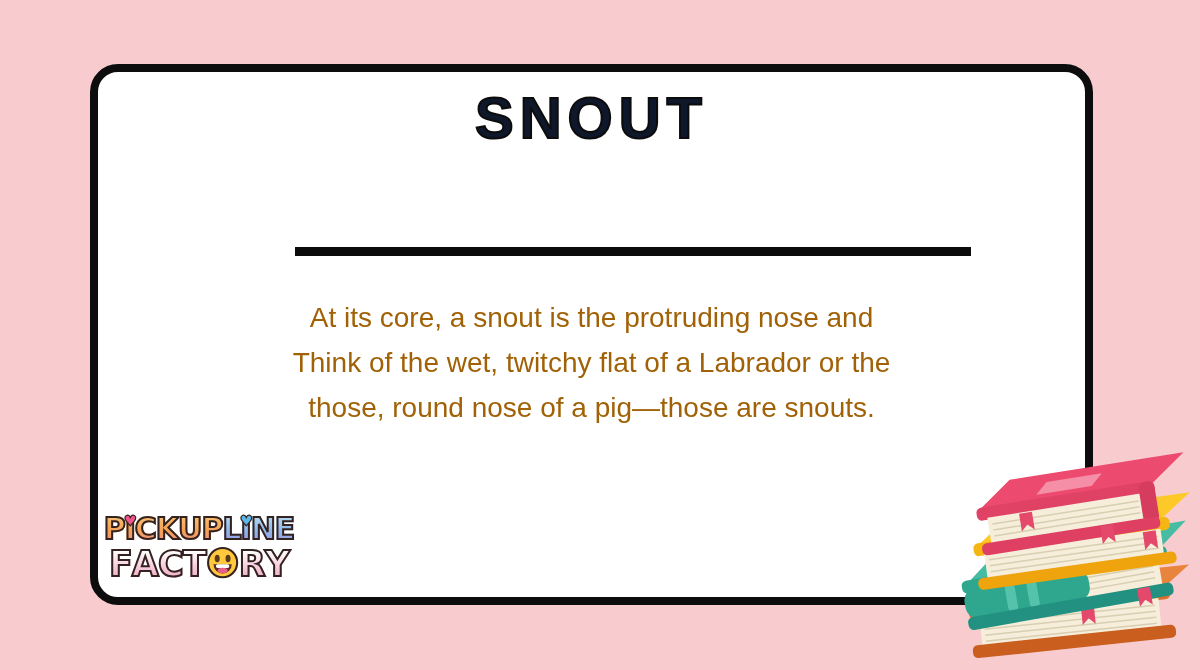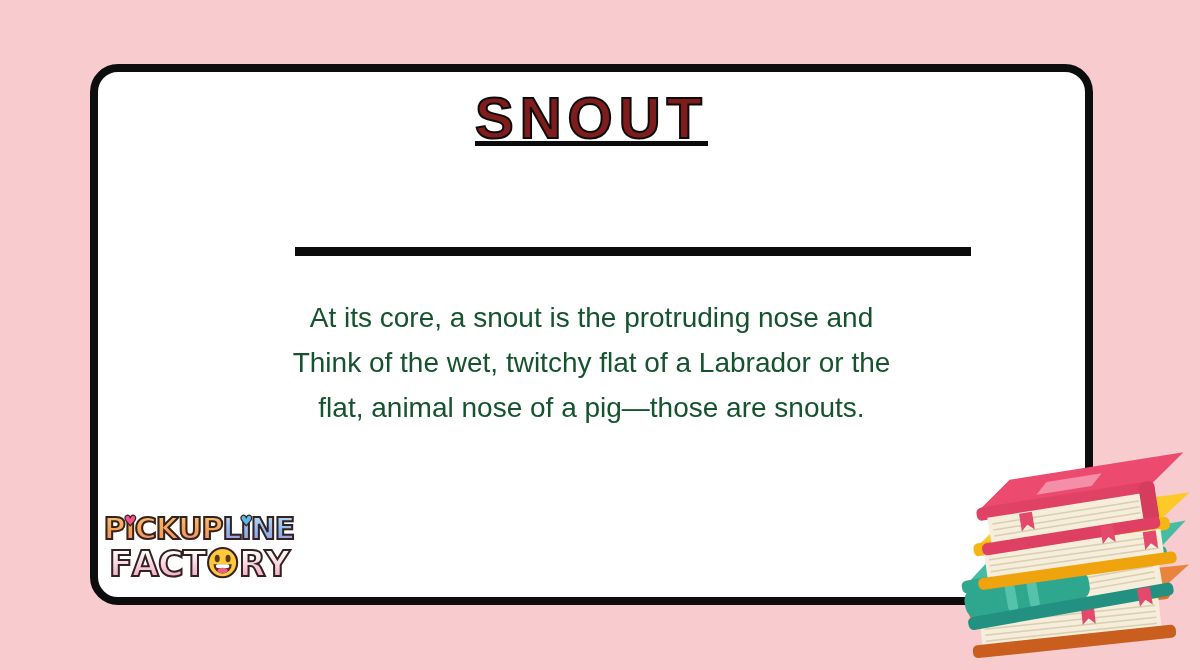--- a/index.html
+++ b/index.html
@@ -6,31 +6,31 @@
   html,body { width:1200px; height:670px; overflow:hidden; }
   body { background:#F8CCCF; position:relative; font-family:"Liberation Sans", sans-serif; }
 
   .card {
     position:absolute; left:90px; top:64px; width:1003px; height:541px;
     background:#FFFFFF; border:8px solid #0D0D0D; border-radius:28px;
   }
   .title-line {
     position:absolute; left:0; right:0; text-align:center;
     font-weight:900; font-size:58px; line-height:60px; letter-spacing:6px;
-    color:#7f1d1d;text-decoration:underline; -webkit-text-stroke:2px #0C0C0C;
+    color:#0f172a; -webkit-text-stroke:2px #0C0C0C;
   }
   .title-line1 { top:16px; }
   .title-line2 { top:100px; }
   .divider {
     position:absolute; top:175px; left:197px; width:676px; height:9px;
     background:#0B0B0B;
   }
   .body-text {
     position:absolute; top:223px; left:40px; right:40px; text-align:center;
-    font-size:28px; line-height:45px; color:#14532d;
+    font-size:28px; line-height:45px; color:#a16207;
   }
 
   
   .logo {
     position:absolute; left:96px; top:512px; width:206px; text-align:center;
     font-family:"DejaVu Sans", sans-serif; font-weight:900;
   }
   .logo-line1 { font-size:30px; line-height:34px; letter-spacing:-1px; }
   .logo-line2 { font-size:35px; line-height:38px; letter-spacing:-1px; margin-top:-1px; }
   .letter {
@@ -57,21 +57,21 @@
 </style>
 </head>
 <body>
 
 <div class="card">
   <div class="title-line title-line1">SNOUT</div>
   <div class="divider"></div>
   <div class="body-text">
     <div>At its core, a snout is the protruding nose and</div>
     <div>Think of the wet, twitchy flat of a Labrador or the</div>
-    <div>flat, animal nose of a pig—those are snouts.</div>
+    <div>those, round nose of a pig—those are snouts.</div>
   </div>
 </div>
 
 <div class="logo">
   <div class="logo-line1"><span class="letter w1">P</span><span class="letter w1">I<span class="heart hp">♥</span></span><span class="letter w1">C</span><span class="letter w1">K</span><span class="letter w1">U</span><span class="letter w1">P</span><span class="letter w2">L</span><span class="letter w2">I<span class="heart hb">♥</span></span><span class="letter w2">N</span><span class="letter w2">E</span></div>
   <div class="logo-line2"><span class="letter w3">F</span><span class="letter w3">A</span><span class="letter w3">C</span><span class="letter w3">T</span><span class="face"><svg viewBox="0 0 40 40">
           <circle cx="20" cy="20" r="17.5" fill="#FFC83D" stroke="#33221F" stroke-width="2.5"></circle>
           <ellipse cx="13.5" cy="15" rx="3" ry="4.5" fill="#5A3A1A"></ellipse>
           <ellipse cx="26.5" cy="15" rx="3" ry="4.5" fill="#5A3A1A"></ellipse>
           <path d="M9 22 a11 11 0 0 0 22 0 Z" fill="#5B2D20"></path>

